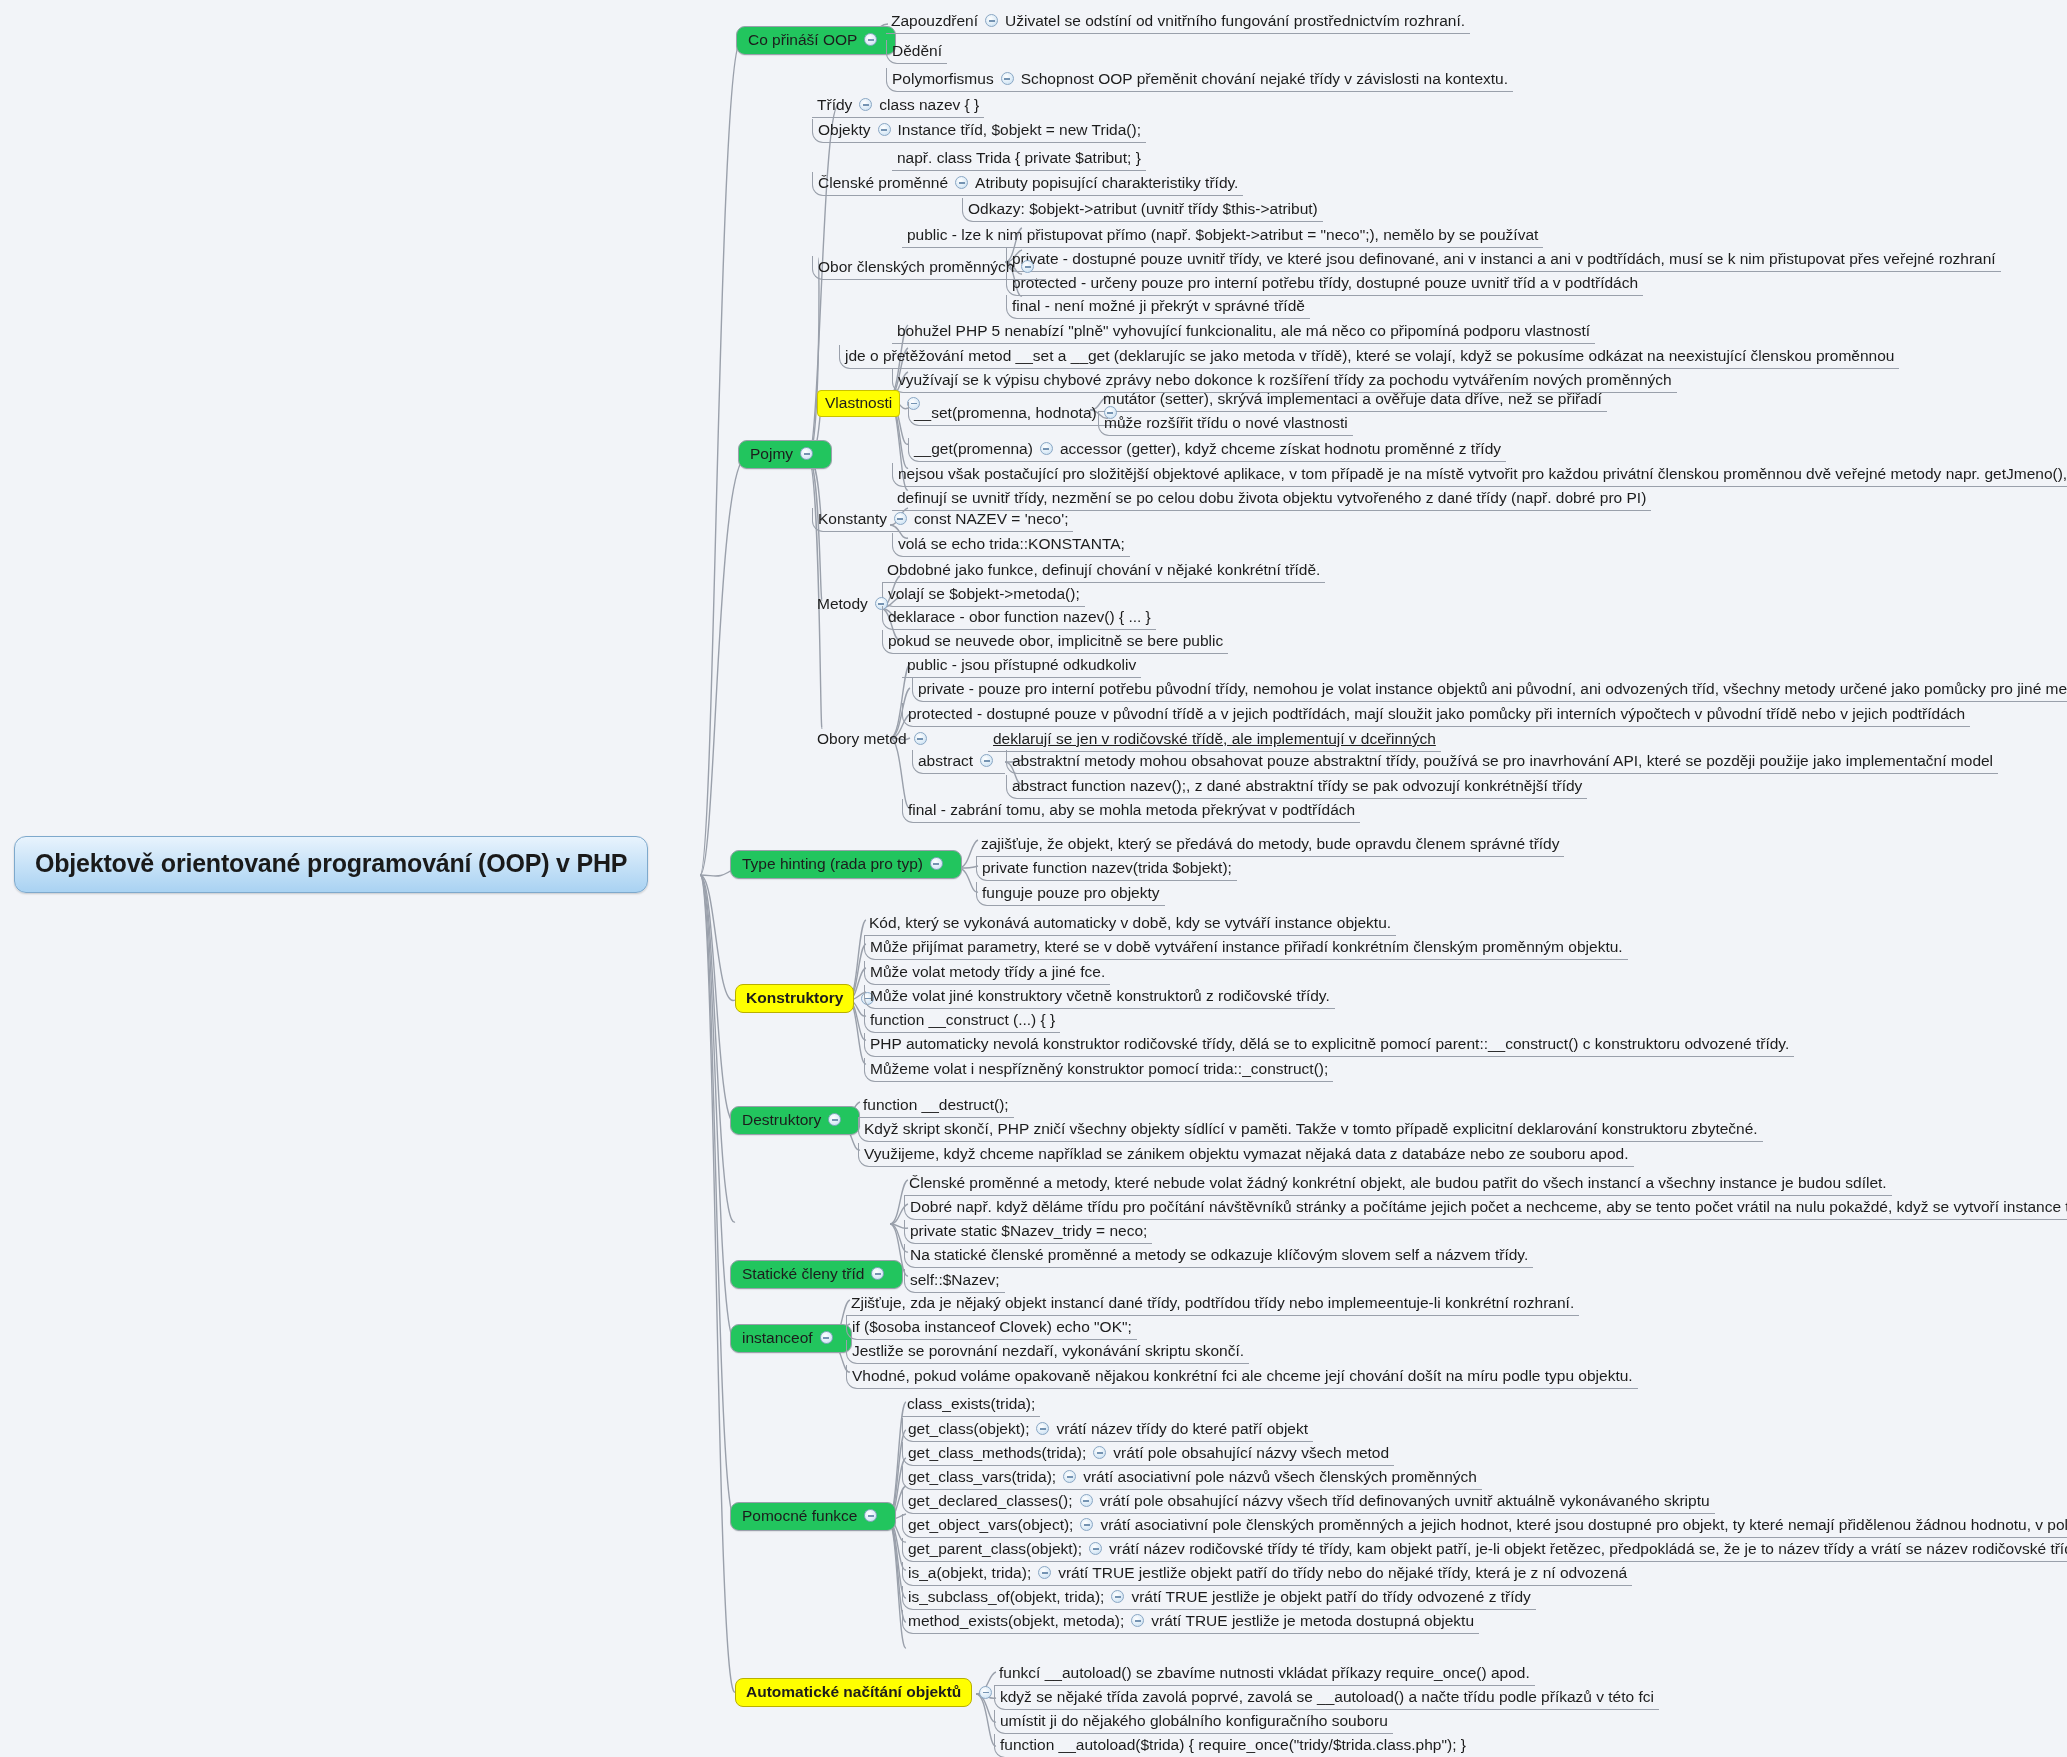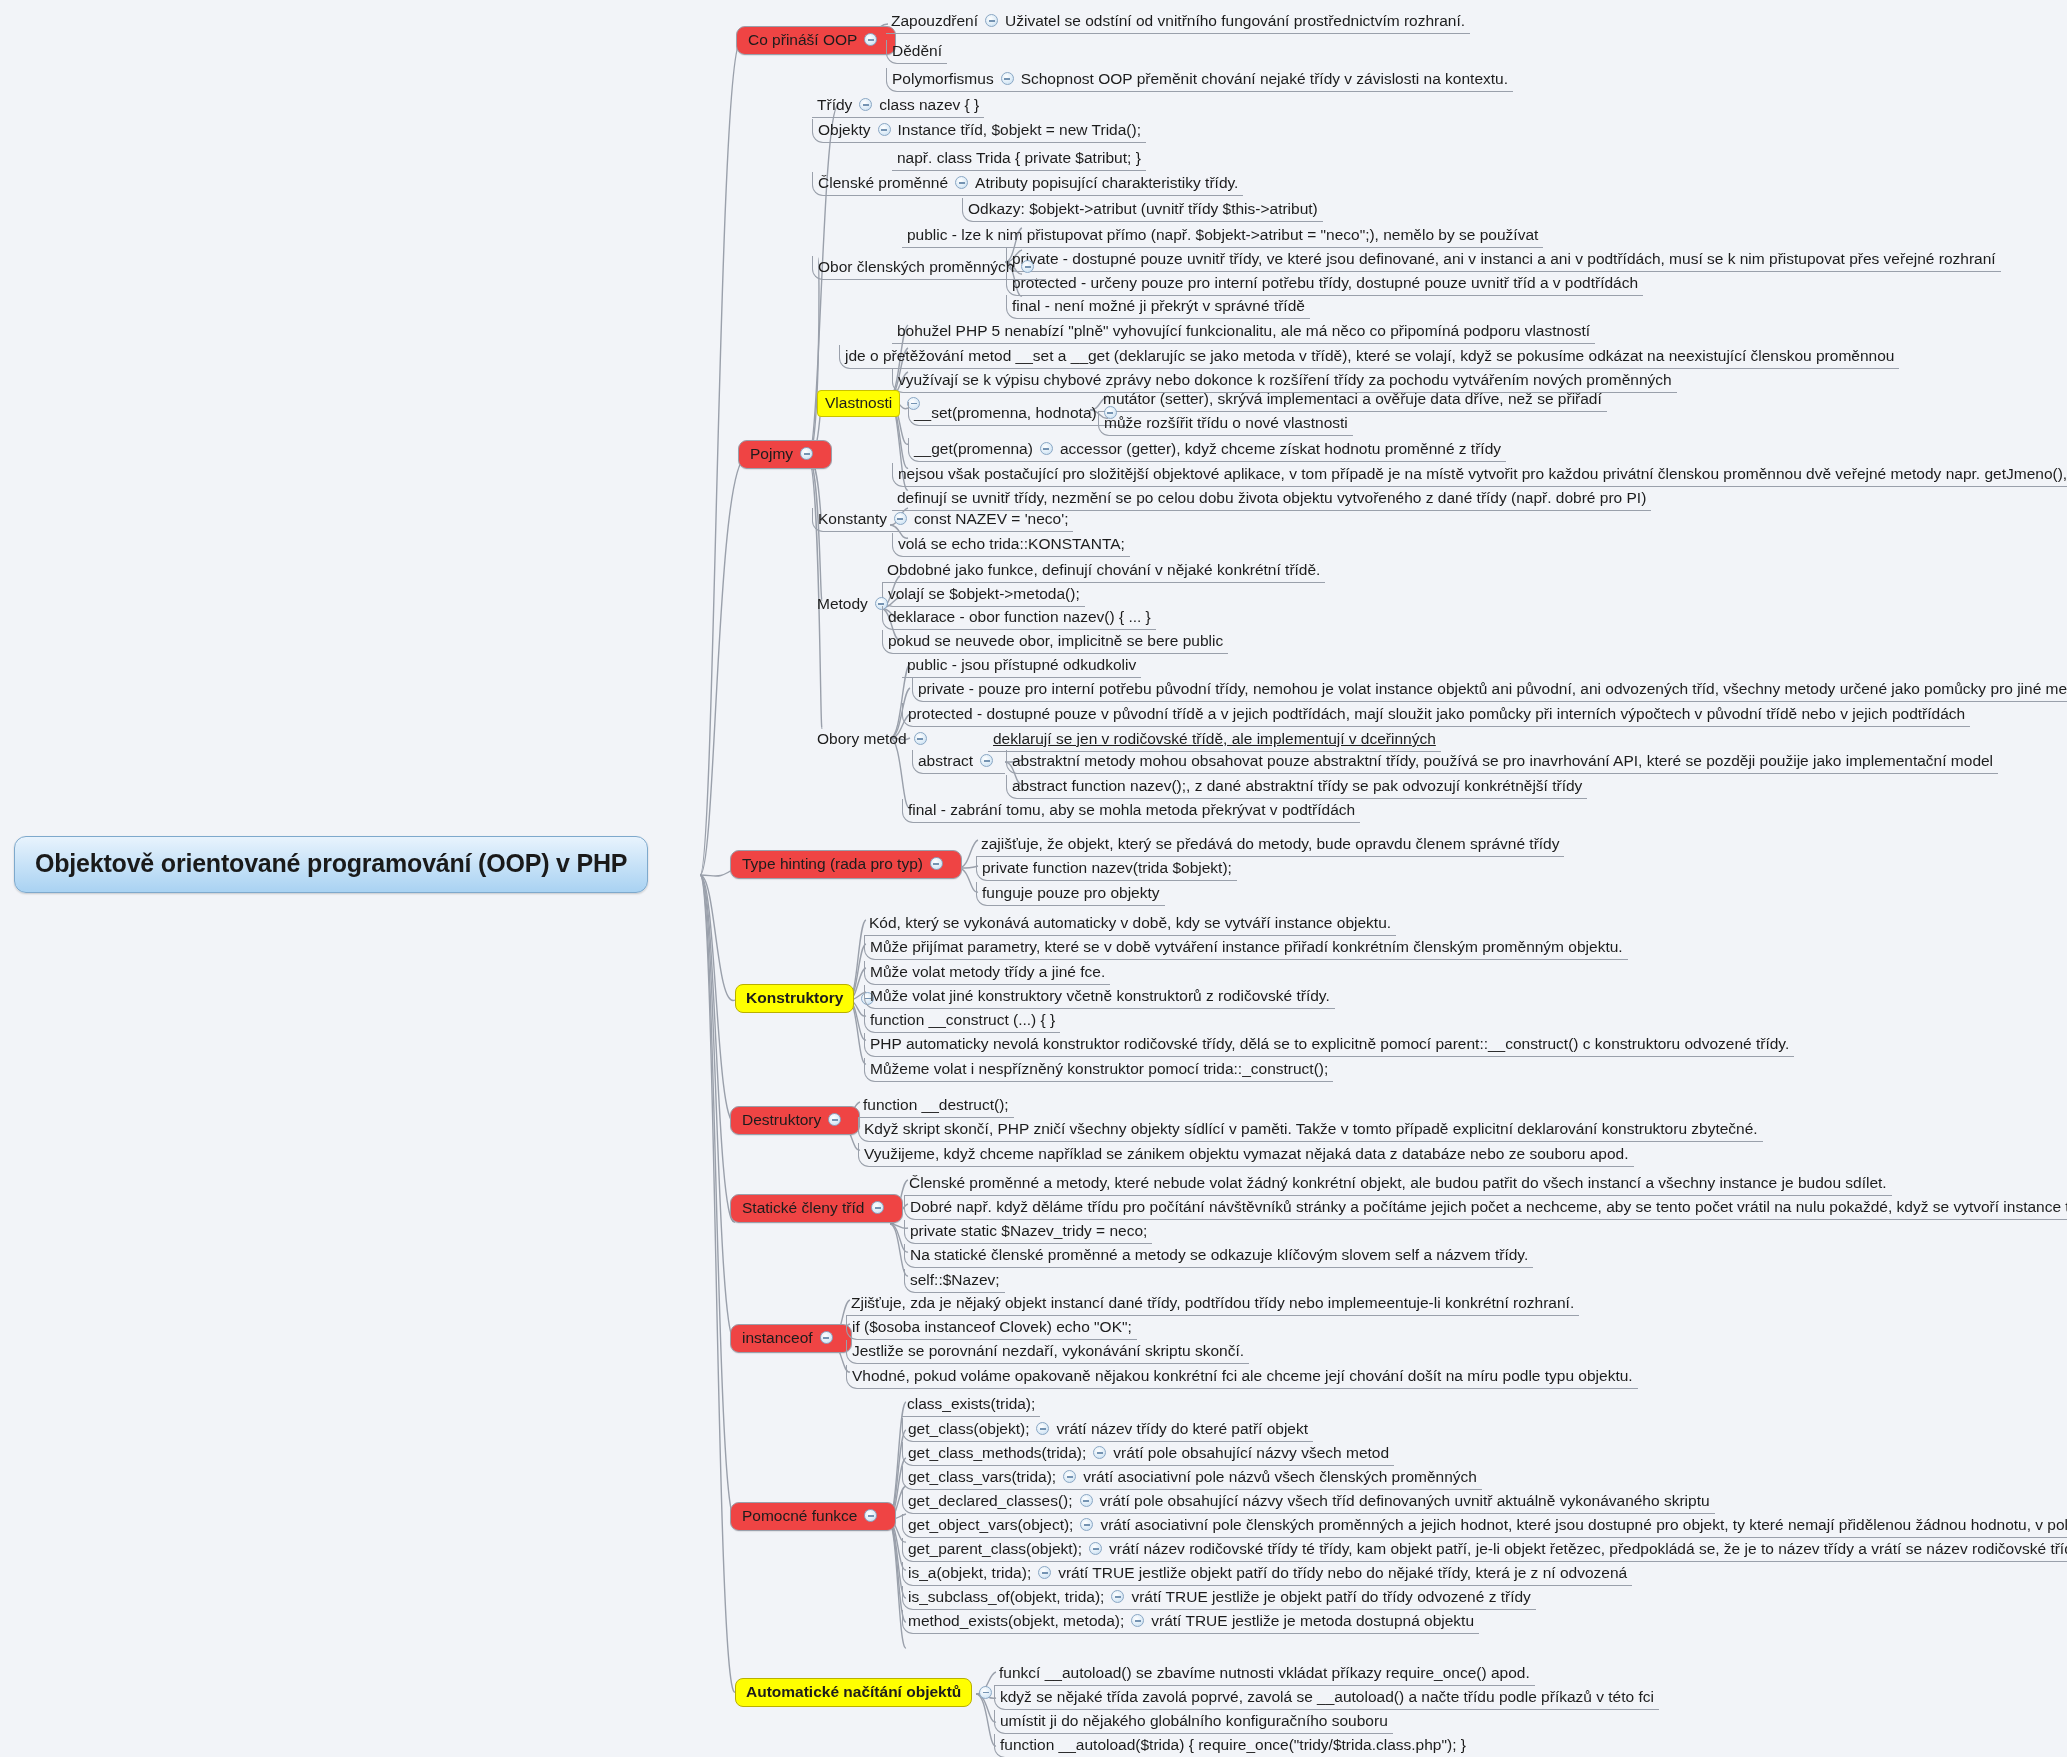--- a/index.html
+++ b/index.html
@@ -40,21 +40,21 @@
   
   .bubble {
     border-bottom: 1.4px solid #9aa0ab;
     border-left: 1.4px solid #9aa0ab;
     border-top-left-radius: 0;
     border-bottom-left-radius: 11px;
     background: transparent;
   }
   
   .boxed {
-    background: #ef4444;
+    background: #22c55e;
     border: 1.4px solid #9aa0ab;
     border-radius: 9px;
     padding: 4px 11px 5px 11px;
     box-shadow: 0 1px 1px rgba(0,0,0,0.08);
   }
   
   .hl {
     background: #ffff00;
     border: 1.2px solid #c9c200;
     border-radius: 4px;
@@ -443,21 +443,21 @@
   <div class="node leaf" style="left:858px; top:1094px;">
     <span class="lbl">function __destruct();</span>
   </div>
   <div class="node bubble" style="left:858px; top:1118px;">
     <span class="lbl">Když skript skončí, PHP zničí všechny objekty sídlící v paměti. Takže v tomto případě explicitní deklarování konstruktoru zbytečné.</span>
   </div>
   <div class="node bubble" style="left:858px; top:1143px;">
     <span class="lbl">Využijeme, když chceme například se zánikem objektu vymazat nějaká data z databáze nebo ze souboru apod.</span>
   </div>
 
-  <div class="node boxed" style="left:730px; top:1194px;">
+  <div class="node boxed" style="left:730px; top:1260px;">
     <span class="lbl">Statické členy tříd</span>
     <span class="toggle"></span>
   </div>
 
   <div class="node leaf" style="left:904px; top:1172px;">
     <span class="lbl">Členské proměnné a metody, které nebude volat žádný konkrétní objekt, ale budou patřit do všech instancí a všechny instance je budou sdílet.</span>
   </div>
   <div class="node bubble" style="left:904px; top:1196px;">
     <span class="lbl">Dobré např. když děláme třídu pro počítání návštěvníků stránky a počítáme jejich počet a nechceme, aby se tento počet vrátil na nulu pokaždé, když se vytvoří instance třídy.</span>
   </div>

